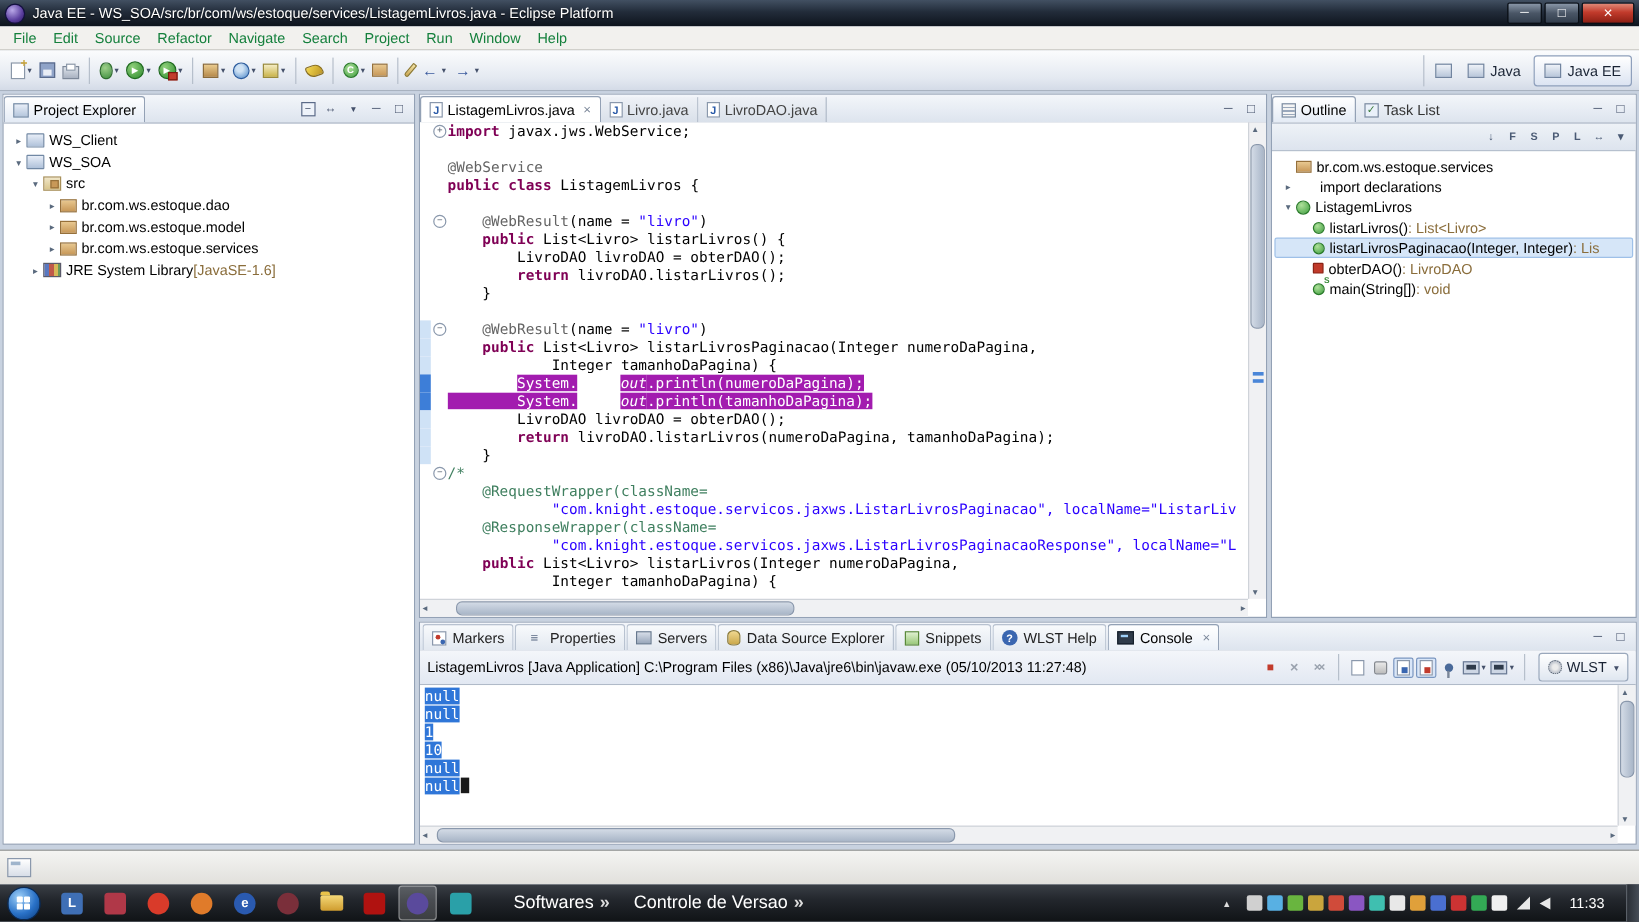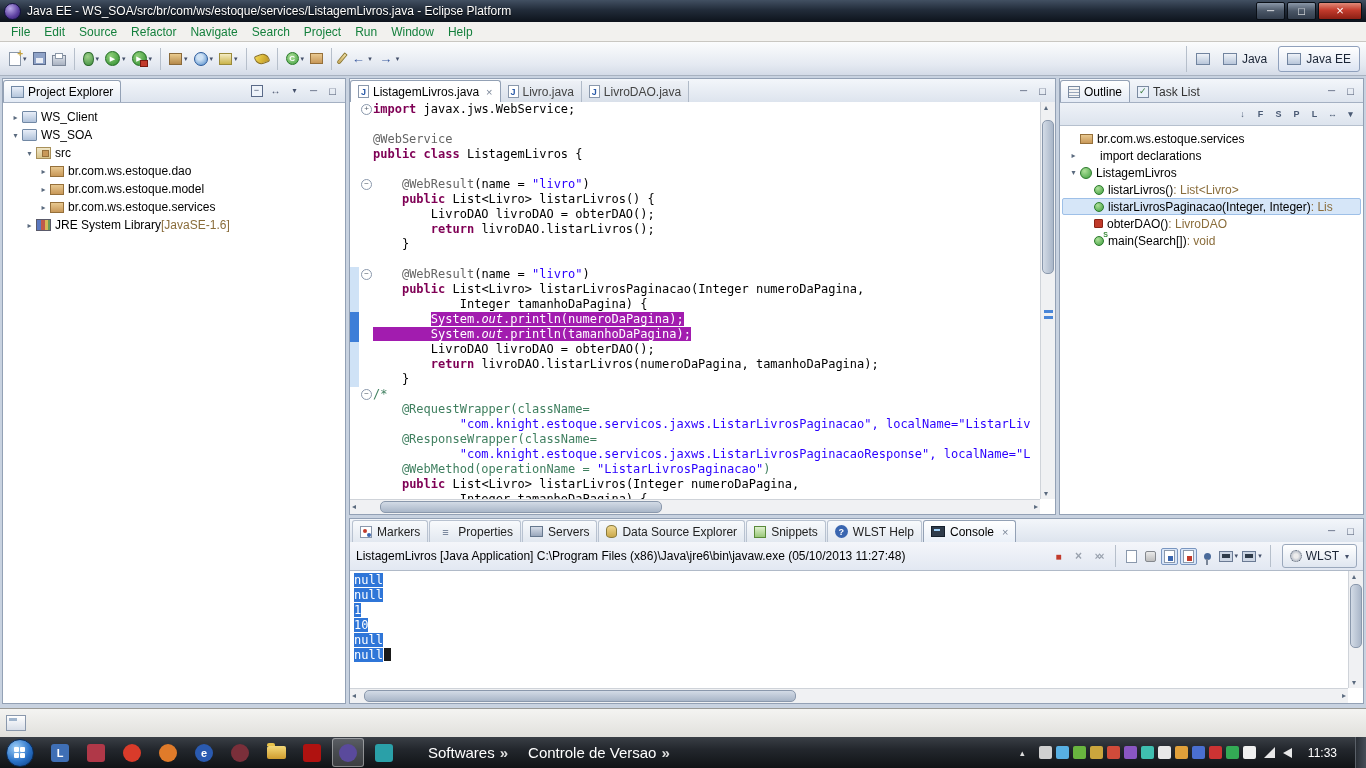--- a/index.html
+++ b/index.html
@@ -112,21 +112,21 @@
   .rc.rm{background:#3d7ed8;}
   .fc{width:14px;flex:none;position:relative;}
   .fm::after,.fp::after{position:absolute;left:2px;top:2px;width:9px;height:9px;border:1px solid #8a98ac;border-radius:50%;background:#fff;color:#55606e;font-size:8px;line-height:8px;text-align:center;}
   .fm::after{content:"−";} .fp::after{content:"+";}
   .tc{flex:1;white-space:pre;overflow:hidden;font-family:"DejaVu Sans Mono",monospace;font-size:12px;line-height:15px;}
   .t-kw{color:#7f0055;font-weight:bold;}
   .t-pl{color:#000;}
   .t-ann{color:#646464;}
   .t-str{color:#2a00ff;}
   .t-cm{color:#3f7f5f;}
-  .t-sf{color:#0000c0;font-style:italic;}
+  .t-sf{color:#0000c0;font-style:italic;margin-left:36px;}
   .sel{background:#a21caf;color:#fff;}
 
   
   .vscroll{position:absolute;top:23px;right:0;width:15px;bottom:15px;background:#f0f1f3;border-left:1px solid #cfd3d9;box-sizing:border-box;}
   .bottomp .vscroll{top:52px;}
   .vscroll::before{content:"▴";position:absolute;top:1px;left:3px;font-size:8px;color:#5a6a7e;}
   .vscroll::after{content:"▾";position:absolute;bottom:1px;left:3px;font-size:8px;color:#5a6a7e;}
   .vthumb{position:absolute;left:1px;right:1px;border-radius:5px;background:linear-gradient(90deg,#d3dbe6,#a9b6c8);border:1px solid #8a98ac;}
   .editorp .vthumb{top:18px;height:152px;}
   .bottomp .vthumb{top:13px;height:62px;}
@@ -508,25 +508,20 @@
               <span class="tc"><span class="t-cm">    @ResponseWrapper(className=</span></span>
             </div>
             <div class="cl">
               <span class="rc"></span>
               <span class="fc"></span>
               <span class="tc"><span class="t-str">            "com.knight.estoque.servicos.jaxws.ListarLivrosPaginacaoResponse", localName="L</span></span>
             </div>
             <div class="cl">
               <span class="rc"></span>
               <span class="fc"></span>
-              <span class="tc"><span class="t-cm">    @WebMethod(operationName = </span><span class="t-str">"ListarLivrosPaginacao"</span><span class="t-cm">)</span></span>
-            </div>
-            <div class="cl">
-              <span class="rc"></span>
-              <span class="fc"></span>
               <span class="tc"><span class="t-pl">    </span><span class="t-kw">public</span><span class="t-pl"> List&lt;Livro&gt; listarLivros(Integer numeroDaPagina,</span></span>
             </div>
             <div class="cl">
               <span class="rc"></span>
               <span class="fc"></span>
               <span class="tc"><span class="t-pl">            Integer tamanhoDaPagina) {</span></span>
             </div>
           </div>
       </div>
       <div class="vscroll">
@@ -595,21 +590,21 @@
           </div>
           <div class="orow" style="padding-left: 18px;">
             <span class="tw"></span>
             <span class="ico i-omethod-private"></span>
             <span class="olabel">obterDAO()</span>
             <span class="osuf"> : LivroDAO</span>
           </div>
           <div class="orow" style="padding-left: 18px;">
             <span class="tw"></span>
             <span class="ico i-omethod-static"></span>
-            <span class="olabel">main(Search[])</span>
+            <span class="olabel">main(String[])</span>
             <span class="osuf"> : void</span>
           </div>
         </div>
     </div>
 
     <div class="panel bottomp">
       <div class="tabsrow">
         <div class="btabs">
             <div class="btab">
               <span class="ico i-tab-markers"></span>

